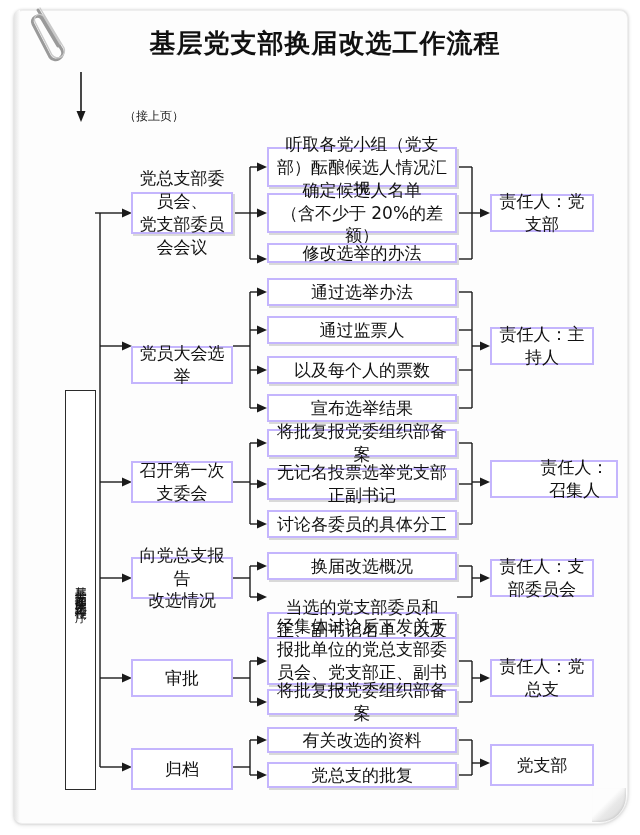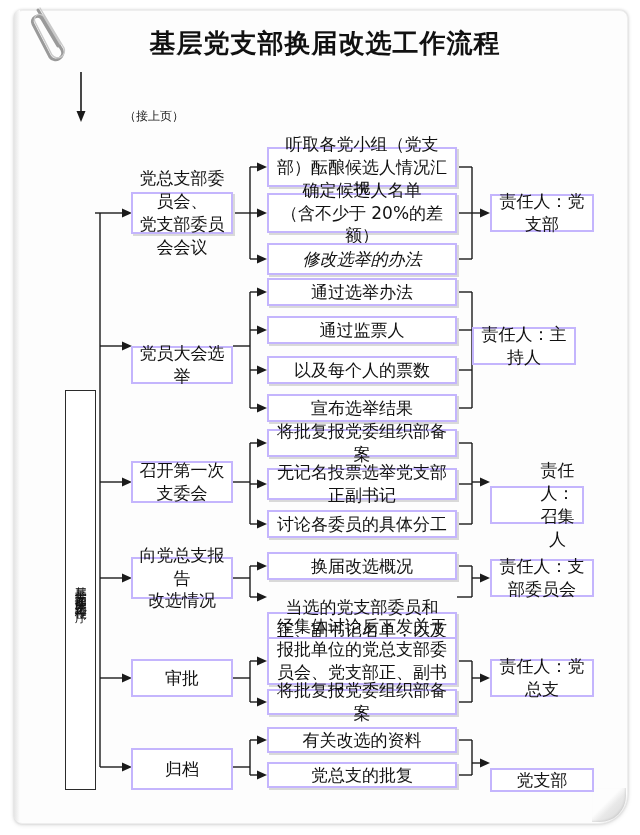--- a/index.html
+++ b/index.html
@@ -258,41 +258,41 @@
     <div class="box" style="left:131px;top:461px;width:102px;height:42px;white-space:pre-line;">召开第一次
 支委会</div>
     <div class="box" style="left:131px;top:557px;width:102px;height:42px;white-space:pre-line;">向党总支报告
 改选情况</div>
     <div class="box" style="left:131px;top:659px;width:102px;height:38px;white-space:pre-line;">审批</div>
     <div class="box" style="left:131px;top:748px;width:102px;height:42px;white-space:pre-line;">归档</div>
 
     <div class="box shadowed" style="left:267px;top:147px;width:190px;height:40px;">听取各党小组（党支部）酝酿候选人情况汇报</div>
     <div class="box shadowed" style="left:267px;top:193px;width:190px;height:40px;white-space:pre-line;">确定候选人名单
 （含不少于 20%的差额）</div>
-    <div class="box shadowed" style="left:267px;top:243px;width:190px;height:32px;font-style:italic;">修改选举的办法</div>
+    <div class="box shadowed" style="left:267px;top:243px;width:190px;height:20px;">修改选举的办法</div>
 
     <div class="box shadowed" style="left:267px;top:278px;width:190px;height:28px;">通过选举办法</div>
     <div class="box shadowed" style="left:267px;top:316px;width:190px;height:28px;">通过监票人</div>
     <div class="box shadowed" style="left:267px;top:356px;width:190px;height:28px;">以及每个人的票数</div>
     <div class="box shadowed" style="left:267px;top:394px;width:190px;height:28px;">宣布选举结果</div>
 
     <div class="box shadowed" style="left:267px;top:429px;width:190px;height:28px;">将批复报党委组织部备案</div>
     <div class="box shadowed" style="left:267px;top:468px;width:190px;height:32px;">无记名投票选举党支部正副书记</div>
     <div class="box shadowed" style="left:267px;top:510px;width:190px;height:28px;">讨论各委员的具体分工</div>
 
     <div class="box shadowed" style="left:267px;top:552px;width:190px;height:28px;">换届改选概况</div>
     <div class="box shadowed" style="left:267px;top:612px;width:190px;height:36px;">当选的党支部委员和正、副书记名单，以及每个人的票数</div>
 
     <div class="box shadowed" style="left:267px;top:637px;width:190px;height:48px;">经集体讨论后下发关于报批单位的党总支部委员会、党支部正、副书记的批复</div>
     <div class="box shadowed" style="left:267px;top:689px;width:190px;height:26px;">将批复报党委组织部备案</div>
 
     <div class="box shadowed" style="left:267px;top:727px;width:190px;height:26px;">有关改选的资料</div>
     <div class="box shadowed" style="left:267px;top:762px;width:190px;height:26px;">党总支的批复</div>
 
     <div class="box" style="left:490px;top:194px;width:104px;height:38px;">责任人：党支部</div>
-    <div class="box" style="left:472px;top:327px;width:104px;height:38px;">责任人：主持人</div>
-    <div class="box" style="left:490px;top:486px;width:94px;height:38px;padding-left:44px;">责任人：召集人</div>
+    <div class="box" style="left:490px;top:327px;width:104px;height:38px;">责任人：主持人</div>
+    <div class="box" style="left:490px;top:460px;width:128px;height:38px;padding-left:44px;">责任人：召集人</div>
     <div class="box" style="left:490px;top:559px;width:104px;height:38px;">责任人：支部委员会</div>
     <div class="box" style="left:490px;top:659px;width:104px;height:38px;">责任人：党总支</div>
-    <div class="box" style="left:490px;top:744px;width:104px;height:24px;margin-top:24px;">党支部</div>
+    <div class="box" style="left:490px;top:744px;width:104px;height:42px;">党支部</div>
 
   </div>
 </div>
 
 </body></html>

